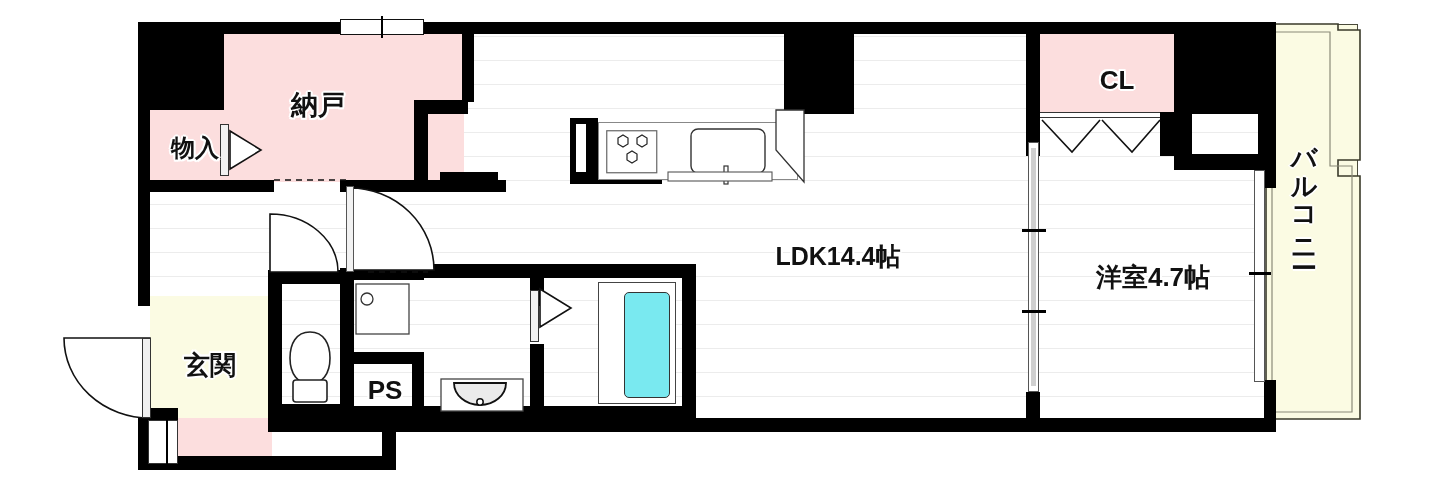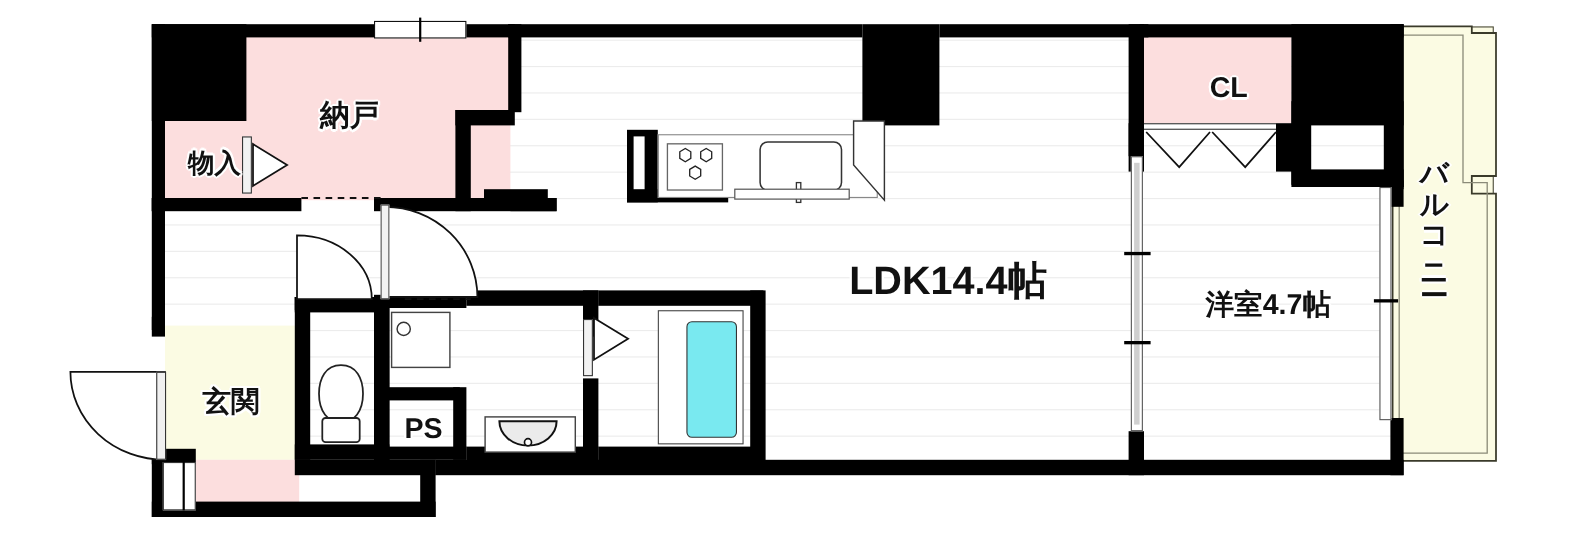--- a/index.html
+++ b/index.html
@@ -207,21 +207,21 @@
 
   <svg style="left:0;top:0;width:1438px;height:492px;">
     <line x1="274" y1="180" x2="346" y2="180" stroke="#111" stroke-width="1.6" stroke-dasharray="6 5"></line>
     <line x1="368" y1="272" x2="428" y2="272" stroke="#111" stroke-width="1.6" stroke-dasharray="6 5"></line>
     <line x1="424" y1="268" x2="540" y2="268" stroke="#fff" stroke-width="0"></line>
   </svg>
 
   <div id="labels">
       <div class="lab" style="left: 318px; top: 105px; font-size: 27px; transform: translate(-50%, -50%);">納戸</div>
       <div class="lab" style="left: 183px; top: 148px; font-size: 24px; transform: translate(-50%, -50%); margin-left: 12px;">物入</div>
-      <div class="lab" style="left: 862px; top: 256px; font-size: 36px; transform: translate(-50%, -50%);">LDK14.4帖</div>
+      <div class="lab" style="left: 838px; top: 256px; font-size: 25px; transform: translate(-50%, -50%);">LDK14.4帖</div>
       <div class="lab" style="left: 1117px; top: 80px; font-size: 26px; transform: translate(-50%, -50%);">CL</div>
       <div class="lab" style="left: 1153px; top: 277px; font-size: 26px; transform: translate(-50%, -50%);">洋室4.7帖</div>
       <div class="lab" style="left: 210px; top: 365px; font-size: 26px; transform: translate(-50%, -50%);">玄関</div>
       <div class="lab" style="left: 385px; top: 390px; font-size: 26px; transform: translate(-50%, -50%);">PS</div>
       <div class="vlab" style="left: 1305px; top: 192px; font-size: 26px; transform: translate(-50%, -50%);">バルコニー</div>
     </div>
 
 </div>
 
 </body></html>

